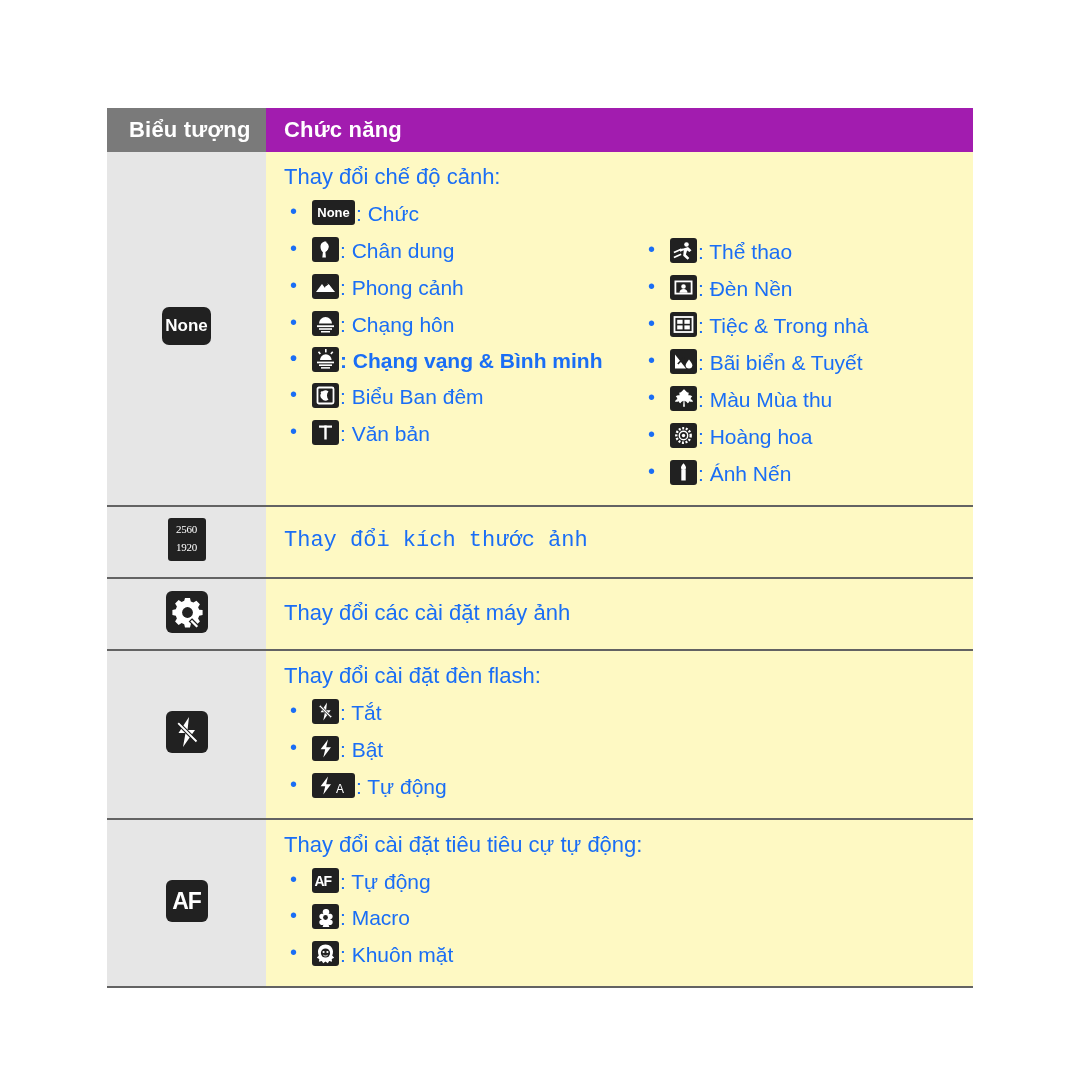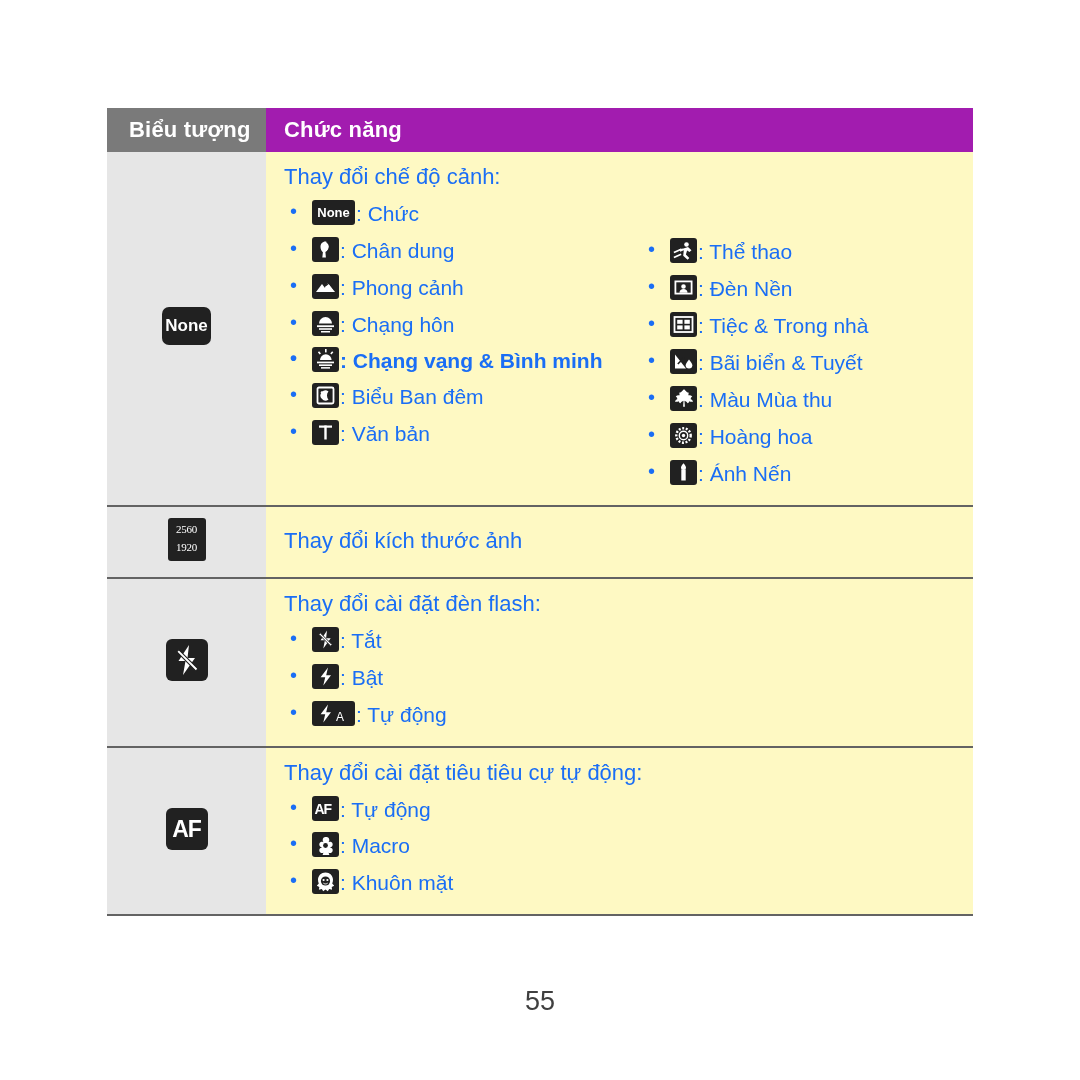--- a/index.html
+++ b/index.html
@@ -338,25 +338,39 @@
         </td>
       </tr>
 
       <tr>
         <td class="cell-icon">
           <span class="bigicon res-box">
             <span class="r1">2560</span>
             <span class="r2">1920</span>
           </span>
         </td>
+        <td class="cell-func" style="padding-top:19px;padding-bottom:19px;font-family:Liberation Mono, monospace;">
+          <p class="func-title">Thay đổi kích thước ảnh</p>
+        </td>
+      </tr>
+
+      <tr>
+        <td class="cell-icon">
+          <span class="bigicon sq">
+            <svg width="42" height="42" viewBox="0 0 42 42">
+              <path d="M19 7h5l.8 3.4 2.6 1.1 3-1.8 3.5 3.5-1.8 3 1.1 2.6L36.6 19v5l-3.4.8-1.1 2.6 1.8 3-3.5 3.5-3-1.8-2.6 1.1L24 36.6h-5l-.8-3.4-2.6-1.1-3 1.8-3.5-3.5 1.8-3-1.1-2.6L6.4 24v-5l3.4-.8 1.1-2.6-1.8-3 3.5-3.5 3 1.8 2.6-1.1z" fill="#fff"></path>
+              <circle cx="21.5" cy="21.5" r="5.4" fill="#212121"></circle>
+              <path d="M26 28l7 7-2.5 2.5-7-7z" fill="#fff" stroke="#212121" stroke-width="1.2"></path>
+            </svg>
+          </span>
+        </td>
         <td class="cell-func" style="padding-top:19px;padding-bottom:19px;">
-          <p class="func-title">Thay đổi kích thước ảnh</p>
-        </td>
-      </tr>
-
+          <p class="func-title">Thay đổi các cài đặt máy ảnh</p>
+        </td>
+      </tr>
 
       <tr>
         <td class="cell-icon">
           <span class="bigicon sq">
             <svg width="42" height="42" viewBox="0 0 42 42">
               <path d="M23 6L12.5 22h7L17 36l12-17h-7.5z" fill="#fff"></path>
               <rect x="8" y="19.5" width="27" height="3" transform="rotate(45 21 21)" fill="#fff" stroke="#212121" stroke-width="1.1"></rect>
             </svg>
           </span>
         </td>
@@ -423,15 +437,14 @@
                 </svg>
               </span><span class="lbl">: Khuôn mặt</span>
             </li>
           </ul>
         </td>
       </tr>
 
     </tbody>
   </table>
 
-  <div class="page-number">55</div>
 
 </div>
 
 </body></html>

